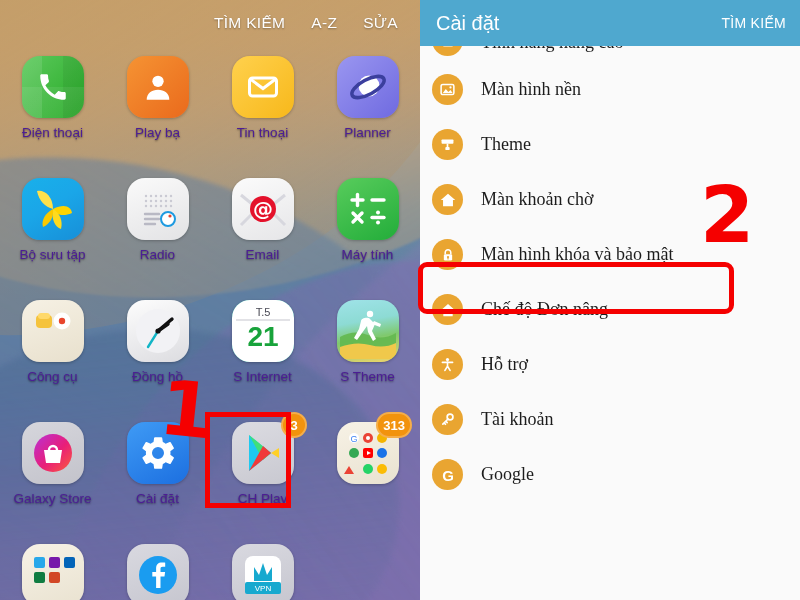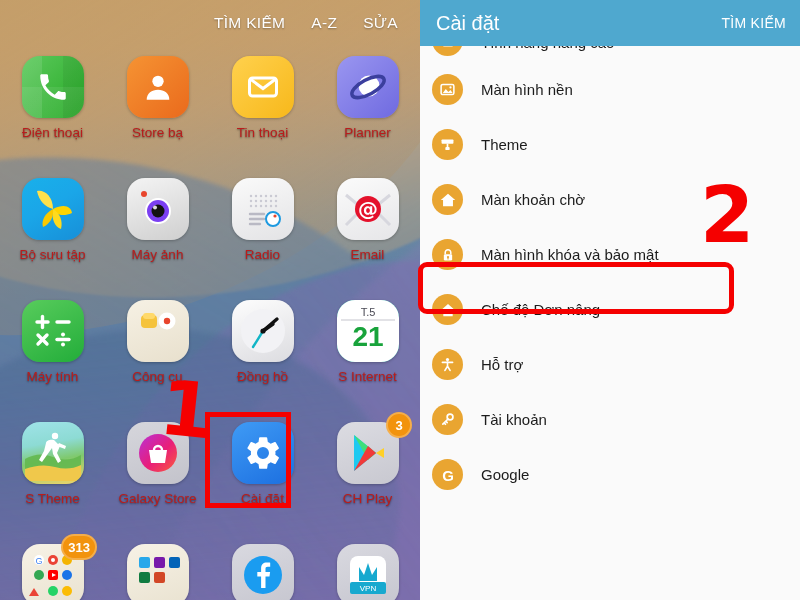--- a/index.html
+++ b/index.html
@@ -104,21 +104,21 @@
   .app-icon {
     width: 62px; height: 62px;
     border-radius: 18px;
     position: relative;
     display: flex; align-items: center; justify-content: center;
     box-shadow: 0 1px 3px rgba(0,0,0,.25);
     overflow: hidden;
   }
   .app-label {
     margin-top: 7px;
-    color: #b91c1c; font-size: 13.5px;
+    color: #4c1d95; font-size: 13.5px;
     text-shadow: 0 1px 2px rgba(0,0,0,.5);
     white-space: nowrap;
   }
   .badge {
     position: absolute; top: -4px; right: 8px;
     min-width: 26px; height: 26px; border-radius: 13px;
     background: #f2930d; color: #fff;
     font-size: 13px; font-weight: bold;
     display: flex; align-items: center; justify-content: center;
     padding: 0 5px;
@@ -203,21 +203,21 @@
   }
   .set-row.first { height: 32px; margin-top: -16px; }
   .set-icon {
     width: 31px; height: 31px; border-radius: 50%;
     background: #e9a531;
     display: flex; align-items: center; justify-content: center;
     flex: 0 0 auto;
     margin-right: 18px;
   }
   .set-icon.google { background: #e9a531; }
-  .set-label { font-size: 15px; color: #1c1c1c; }
+  .set-label { font-size: 18px; color: #1c1c1c; font-family: Liberation Serif, serif; }
   .set-row.first .set-label { position: relative; top: -4px; }
   .set-row.first .set-icon { position: relative; top: -6px; }
 
   svg { display: block; }
 </style>
 </head>
 <body>
 
 <div class="screen">
 
@@ -248,21 +248,21 @@
         <div class="app-label">Điện thoại</div>
       </div>
 
       <div class="app-cell">
         <div class="app-icon ic-contacts">
           <svg class="glyph" width="34" height="34" viewBox="0 0 24 24">
               <circle cx="12" cy="8" r="4" fill="#fff"></circle>
               <path fill="#fff" d="M4 21c0-4.4 3.6-7 8-7s8 2.6 8 7z"></path>
             </svg>
         </div>
-        <div class="app-label">Store bạ</div>
+        <div class="app-label">Play bạ</div>
       </div>
 
       <div class="app-cell">
         <div class="app-icon ic-msg">
           <svg class="glyph" width="36" height="36" viewBox="0 0 24 24">
               <rect x="3" y="6" width="18" height="12" rx="2" fill="none" stroke="#fff" stroke-width="2"></rect>
               <path d="M4 7l8 6 8-6" fill="none" stroke="#fff" stroke-width="2"></path>
             </svg>
         </div>
         <div class="app-label">Tin thoại</div>
@@ -283,32 +283,20 @@
           <svg class="glyph" width="48" height="48" viewBox="0 0 48 48">
             <path fill="#ffe14a" d="M24 24 C24 10, 14 4, 8 6 C10 16, 16 22, 24 24Z"></path>
             <path fill="#ffd400" d="M24 24 C36 18, 42 22, 43 28 C34 32, 27 30, 24 24Z"></path>
             <path fill="#ffdb1e" d="M24 24 C22 34, 26 42, 32 44 C34 36, 31 28, 24 24Z"></path>
             <path fill="#fbc900" d="M24 24 C16 28, 12 36, 14 42 C21 39, 25 32, 24 24Z"></path>
           </svg>
         </div>
         <div class="app-label">Bộ sưu tập</div>
       </div>
 
-      <div class="app-cell">
-        <div class="app-icon ic-camera">
-          <svg class="glyph" width="52" height="52" viewBox="0 0 52 52">
-            <circle cx="12" cy="11" r="3" fill="#e8452c"></circle>
-            <circle cx="26" cy="28" r="13" fill="#ffffff"></circle>
-            <circle cx="26" cy="28" r="11" fill="#7b3ff2"></circle>
-            <circle cx="26" cy="28" r="6.5" fill="#121212"></circle>
-            <circle cx="23" cy="24.5" r="2" fill="#ffffff" opacity=".85"></circle>
-          </svg>
-        </div>
-        <div class="app-label">Máy ảnh</div>
-      </div>
 
       <div class="app-cell">
         <div class="app-icon ic-radio">
           <svg class="glyph" width="48" height="48" viewBox="0 0 48 48">
             <g fill="#c9c9d2">
               <circle cx="12" cy="11" r="1.2"></circle>
                 <circle cx="17" cy="11" r="1.2"></circle>
                 <circle cx="22" cy="11" r="1.2"></circle>
                 <circle cx="27" cy="11" r="1.2"></circle>
                 <circle cx="32" cy="11" r="1.2"></circle>

